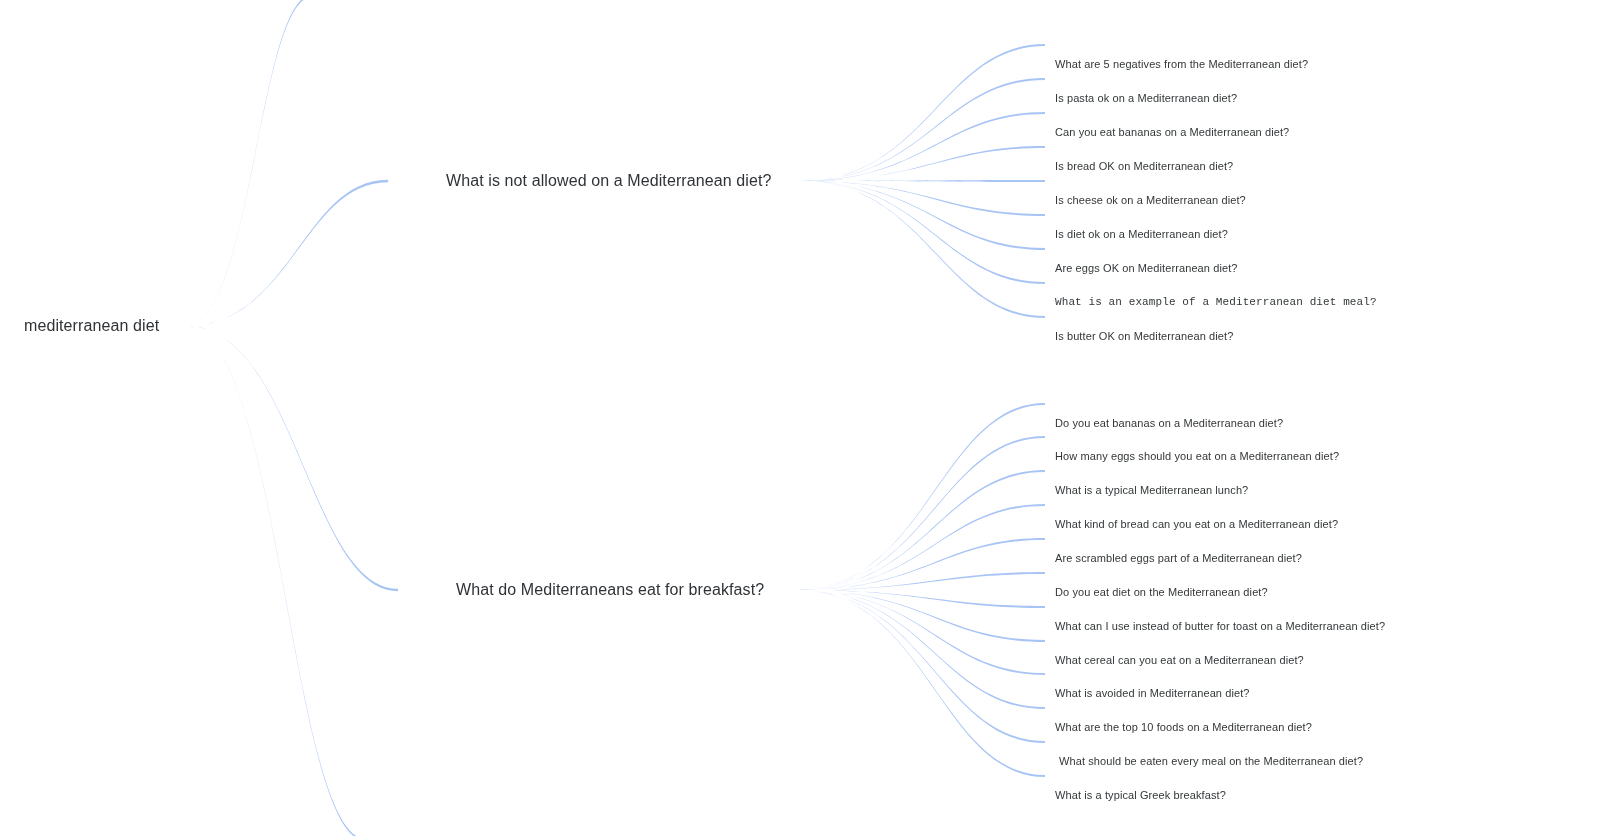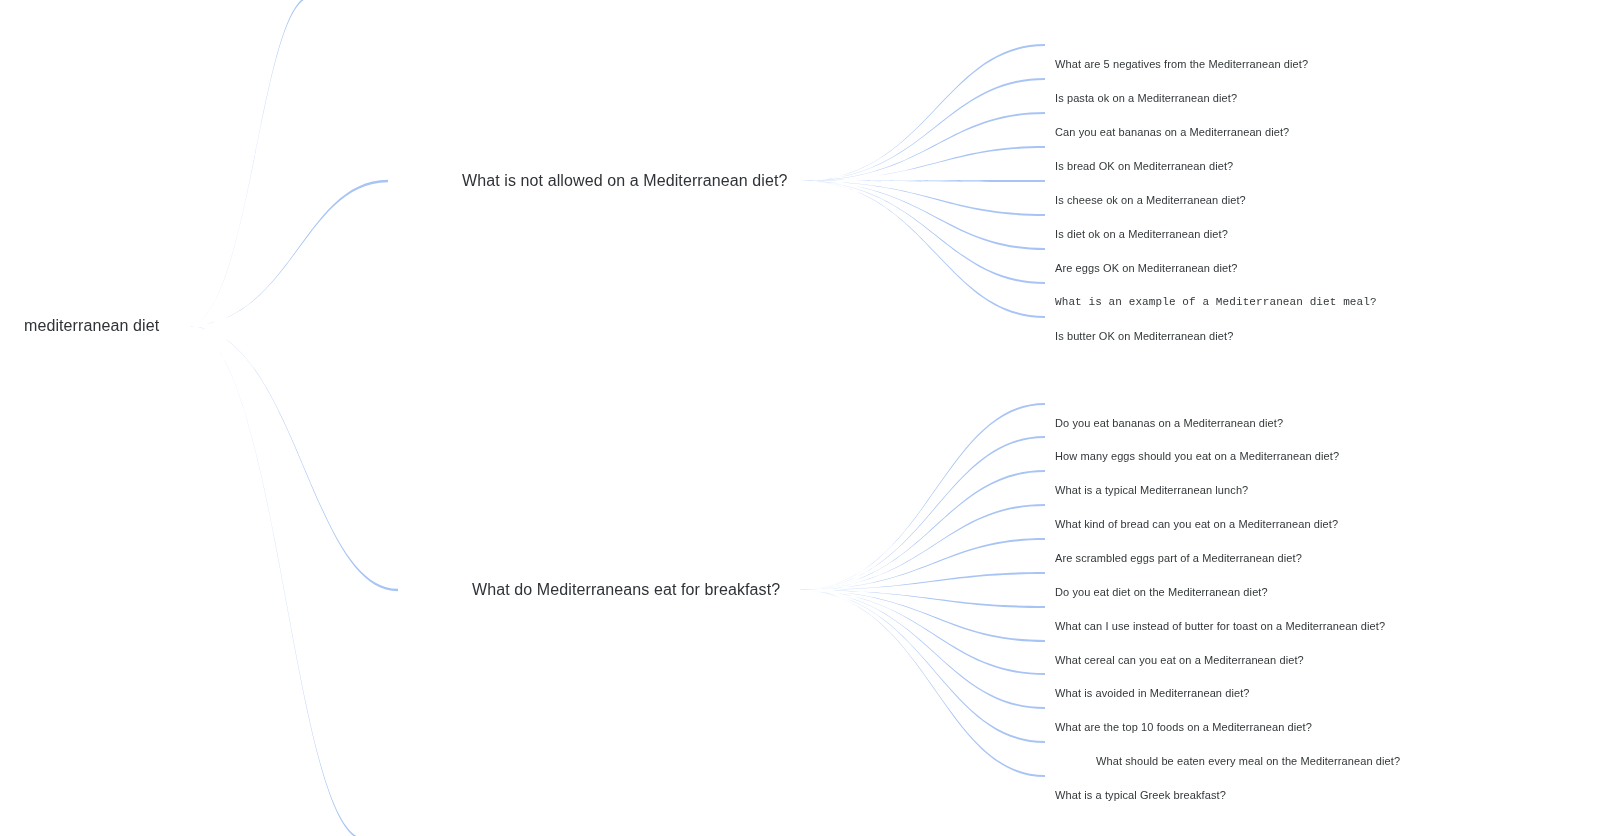--- a/index.html
+++ b/index.html
@@ -37,21 +37,20 @@
     letter-spacing: 0.1px;
     transform: translateY(-50%);
   }
   .node-root {
     font-size: 16px;
     color: #2f3337;
   }
   .node-branch {
     font-size: 16px;
     color: #2f3337;
-    margin-left: 16px;
   }
   .node-leaf {
     font-size: 11px;
     color: #333739;
     margin-top: 20px;
   }
 </style>
 </head>
 <body>
 
@@ -99,16 +98,16 @@
       <div class="node-label node-leaf" style="left: 1055px; top: 404px;">Do you eat bananas on a Mediterranean diet?</div>
       <div class="node-label node-leaf" style="left: 1055px; top: 437px;">How many eggs should you eat on a Mediterranean diet?</div>
       <div class="node-label node-leaf" style="left: 1055px; top: 471px;">What is a typical Mediterranean lunch?</div>
       <div class="node-label node-leaf" style="left: 1055px; top: 505px;">What kind of bread can you eat on a Mediterranean diet?</div>
       <div class="node-label node-leaf" style="left: 1055px; top: 539px;">Are scrambled eggs part of a Mediterranean diet?</div>
       <div class="node-label node-leaf" style="left: 1055px; top: 573px;">Do you eat diet on the Mediterranean diet?</div>
       <div class="node-label node-leaf" style="left: 1055px; top: 607px;">What can I use instead of butter for toast on a Mediterranean diet?</div>
       <div class="node-label node-leaf" style="left: 1055px; top: 641px;">What cereal can you eat on a Mediterranean diet?</div>
       <div class="node-label node-leaf" style="left: 1055px; top: 674px;">What is avoided in Mediterranean diet?</div>
       <div class="node-label node-leaf" style="left: 1055px; top: 708px;">What are the top 10 foods on a Mediterranean diet?</div>
-      <div class="node-label node-leaf" style="left: 1096px; top: 742px;">What should be eaten every meal on the Mediterranean diet?</div>
+      <div class="node-label node-leaf" style="left: 1059px; top: 742px;">What should be eaten every meal on the Mediterranean diet?</div>
       <div class="node-label node-leaf" style="left: 1055px; top: 776px;">What is a typical Greek breakfast?</div>
     </div>
 </div>
 
 </body></html>

